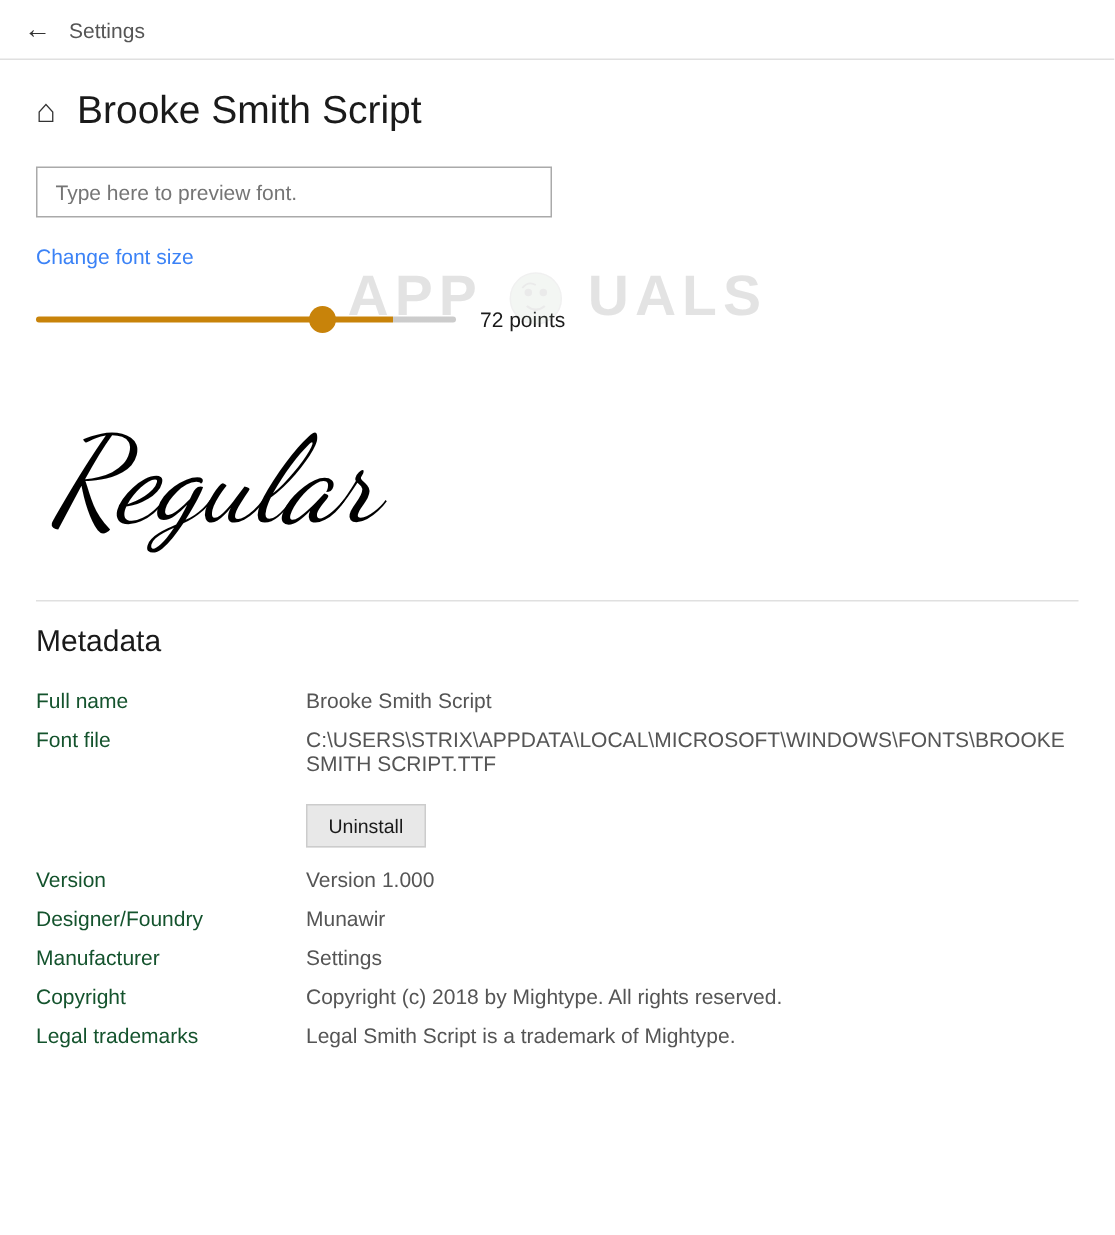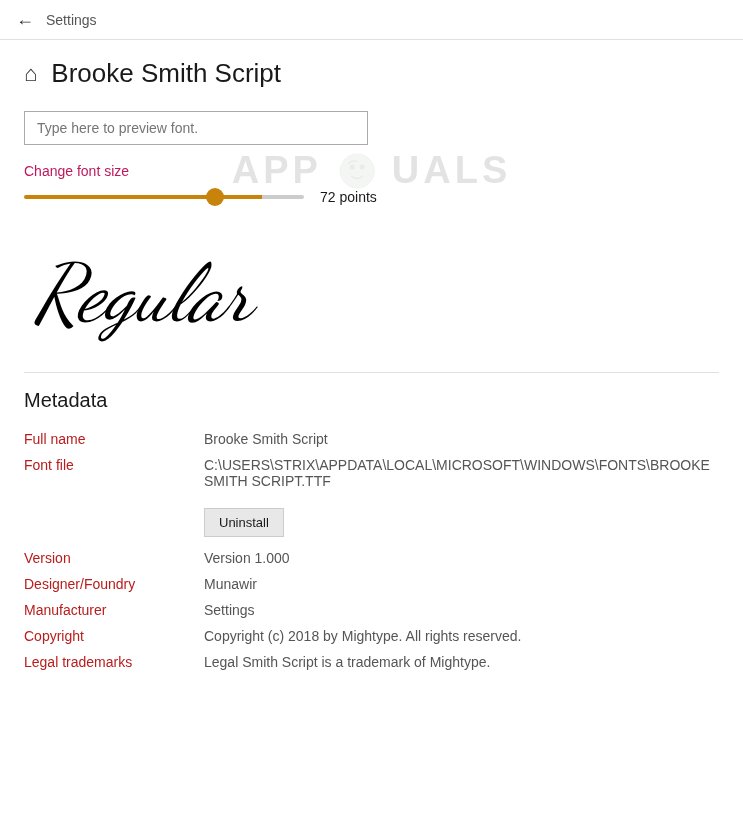--- a/index.html
+++ b/index.html
@@ -65,29 +65,29 @@
       padding: 8px 12px;
       font-size: 14px;
       color: #999;
       outline: none;
       margin-bottom: 18px;
     }
 
     
     .font-size-label {
       font-size: 14px;
-      color: #be185d;
-      margin-bottom: 10px;
+      color: #3b82f6;
+      margin-bottom: 26px;
     }
 
     .slider-row {
       display: flex;
       align-items: center;
       gap: 16px;
-      margin-bottom: 8px;
+      margin-bottom: 20px;
     }
 
     input[type="range"] {
       -webkit-appearance: none;
       width: 280px;
       height: 4px;
       background: linear-gradient(to right, #c8830a 85%, #ccc 85%);
       outline: none;
       border-radius: 2px;
       cursor: pointer;
@@ -141,21 +141,21 @@
     }
 
     .metadata-table tr td {
       padding: 5px 0;
       font-size: 14px;
       vertical-align: top;
     }
 
     .metadata-table tr td:first-child {
       width: 180px;
-      color: #b91c1c;
+      color: #14532d;
       font-weight: 400;
     }
 
     .metadata-table tr td:last-child {
       color: #555;
     }
 
     .uninstall-btn {
       margin-top: 6px;
       padding: 6px 14px;

